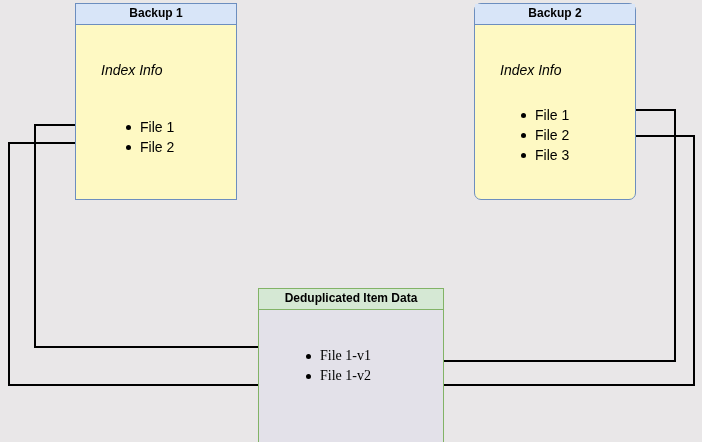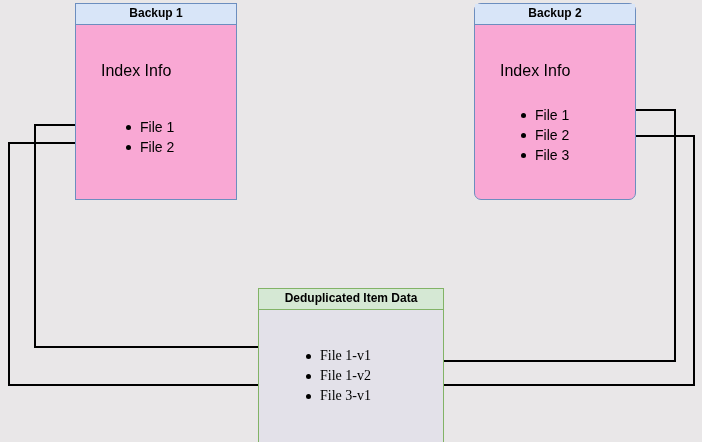--- a/index.html
+++ b/index.html
@@ -14,21 +14,21 @@
     background: #e9e7e8;
     overflow: hidden;
     font-family: "Liberation Sans", sans-serif;
   }
 
   
   .node {
     position: absolute;
     box-sizing: border-box;
     border: 1px solid #6c8ebf;
-    background: #f9a8d4;
+    background: #fef9c3;
   }
   .node .node-header {
     box-sizing: border-box;
     height: 21px;
     line-height: 19px;
     text-align: center;
     font-size: 12px;
     font-weight: bold;
     color: #000000;
     background: #d8e5f8;
@@ -38,23 +38,24 @@
     position: relative;
     height: calc(100% - 21px);
   }
 
   .node.green { border-color: #82b366; background: #e3e1e9; margin-top: 8px; }
   .node.green .node-header { background: #d5e8d4; border-bottom-color: #82b366; }
 
   
   .index-label {
     position: absolute;
-    font-size: 16px;
+    font-size: 14px;
     color: #000000;
     white-space: nowrap;
+    font-style: italic;
   }
   .file-list {
     position: absolute;
     margin: 0;
     padding: 0;
     list-style: none;
   }
   .file-list li {
     position: relative;
     font-size: 14px;
@@ -141,18 +142,17 @@
       </ul>
     </div>
   </div>
 
   <div class="node green" style="left:258px; top:280px; width:186px; height:160px;">
     <div class="node-header">Deduplicated Item Data</div>
     <div class="node-body">
       <ul class="file-list" style="left:45px; top:36px;font-family:Liberation Serif, serif;">
         <li>File 1-v1</li>
         <li>File 1-v2</li>
-        <li>File 3-v1</li>
       </ul>
     </div>
   </div>
 
 </div>
 
 </body></html>

